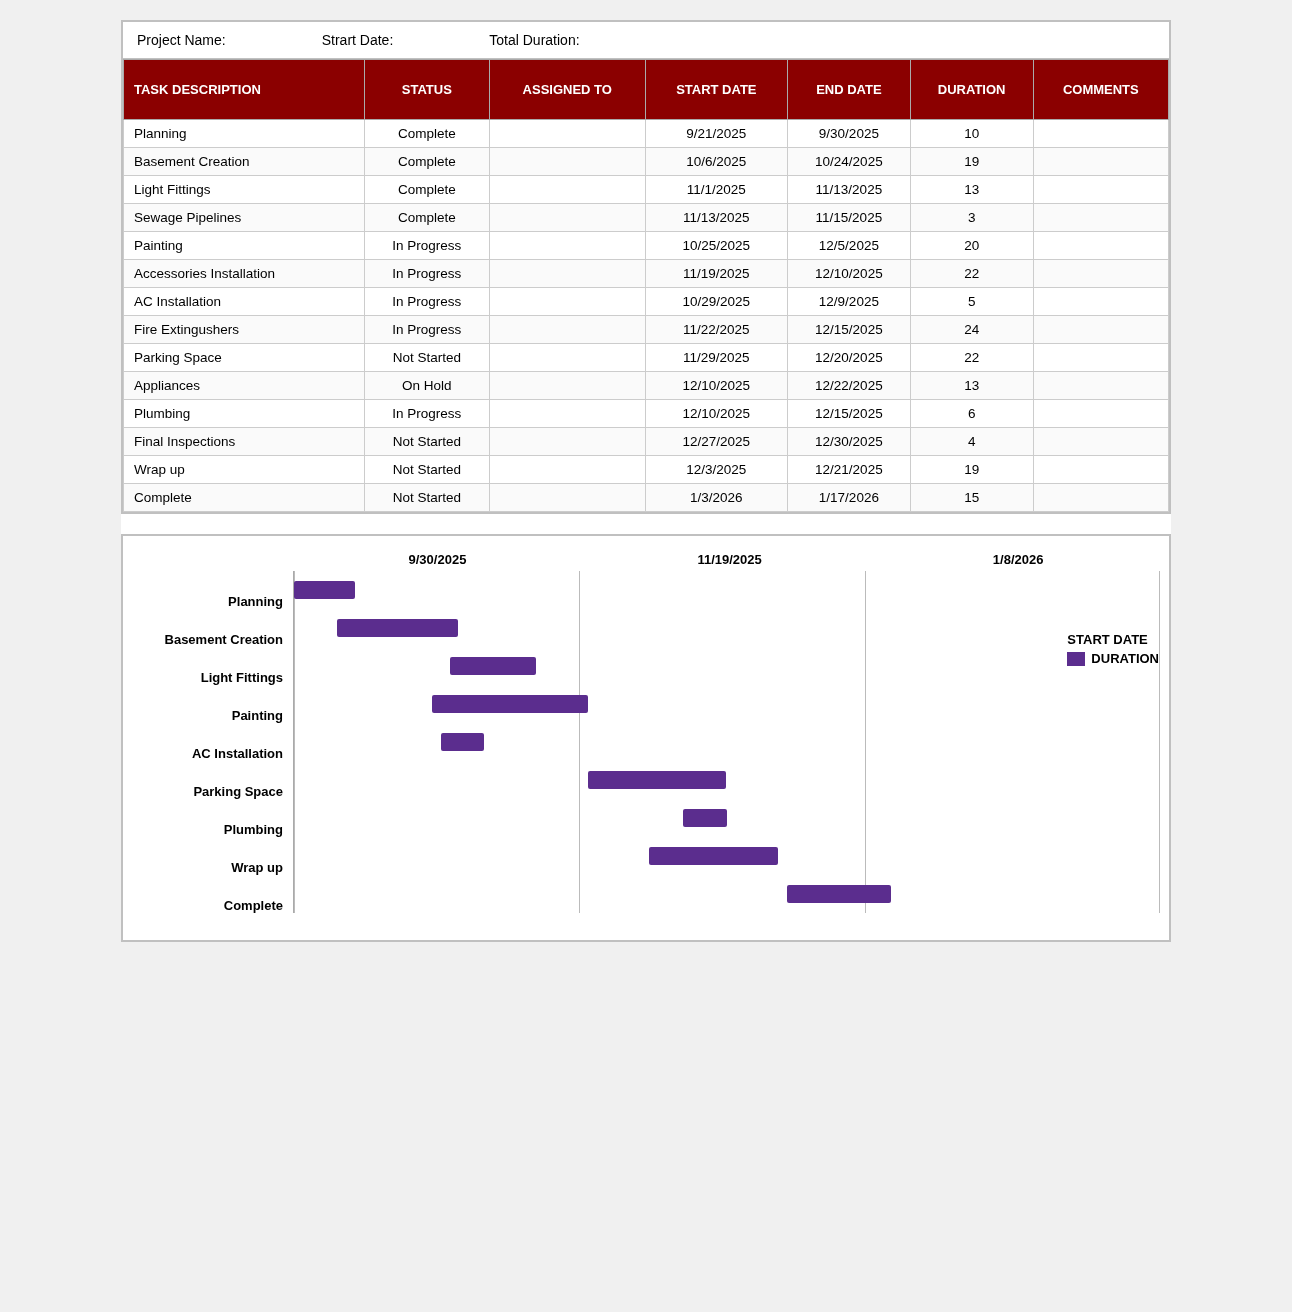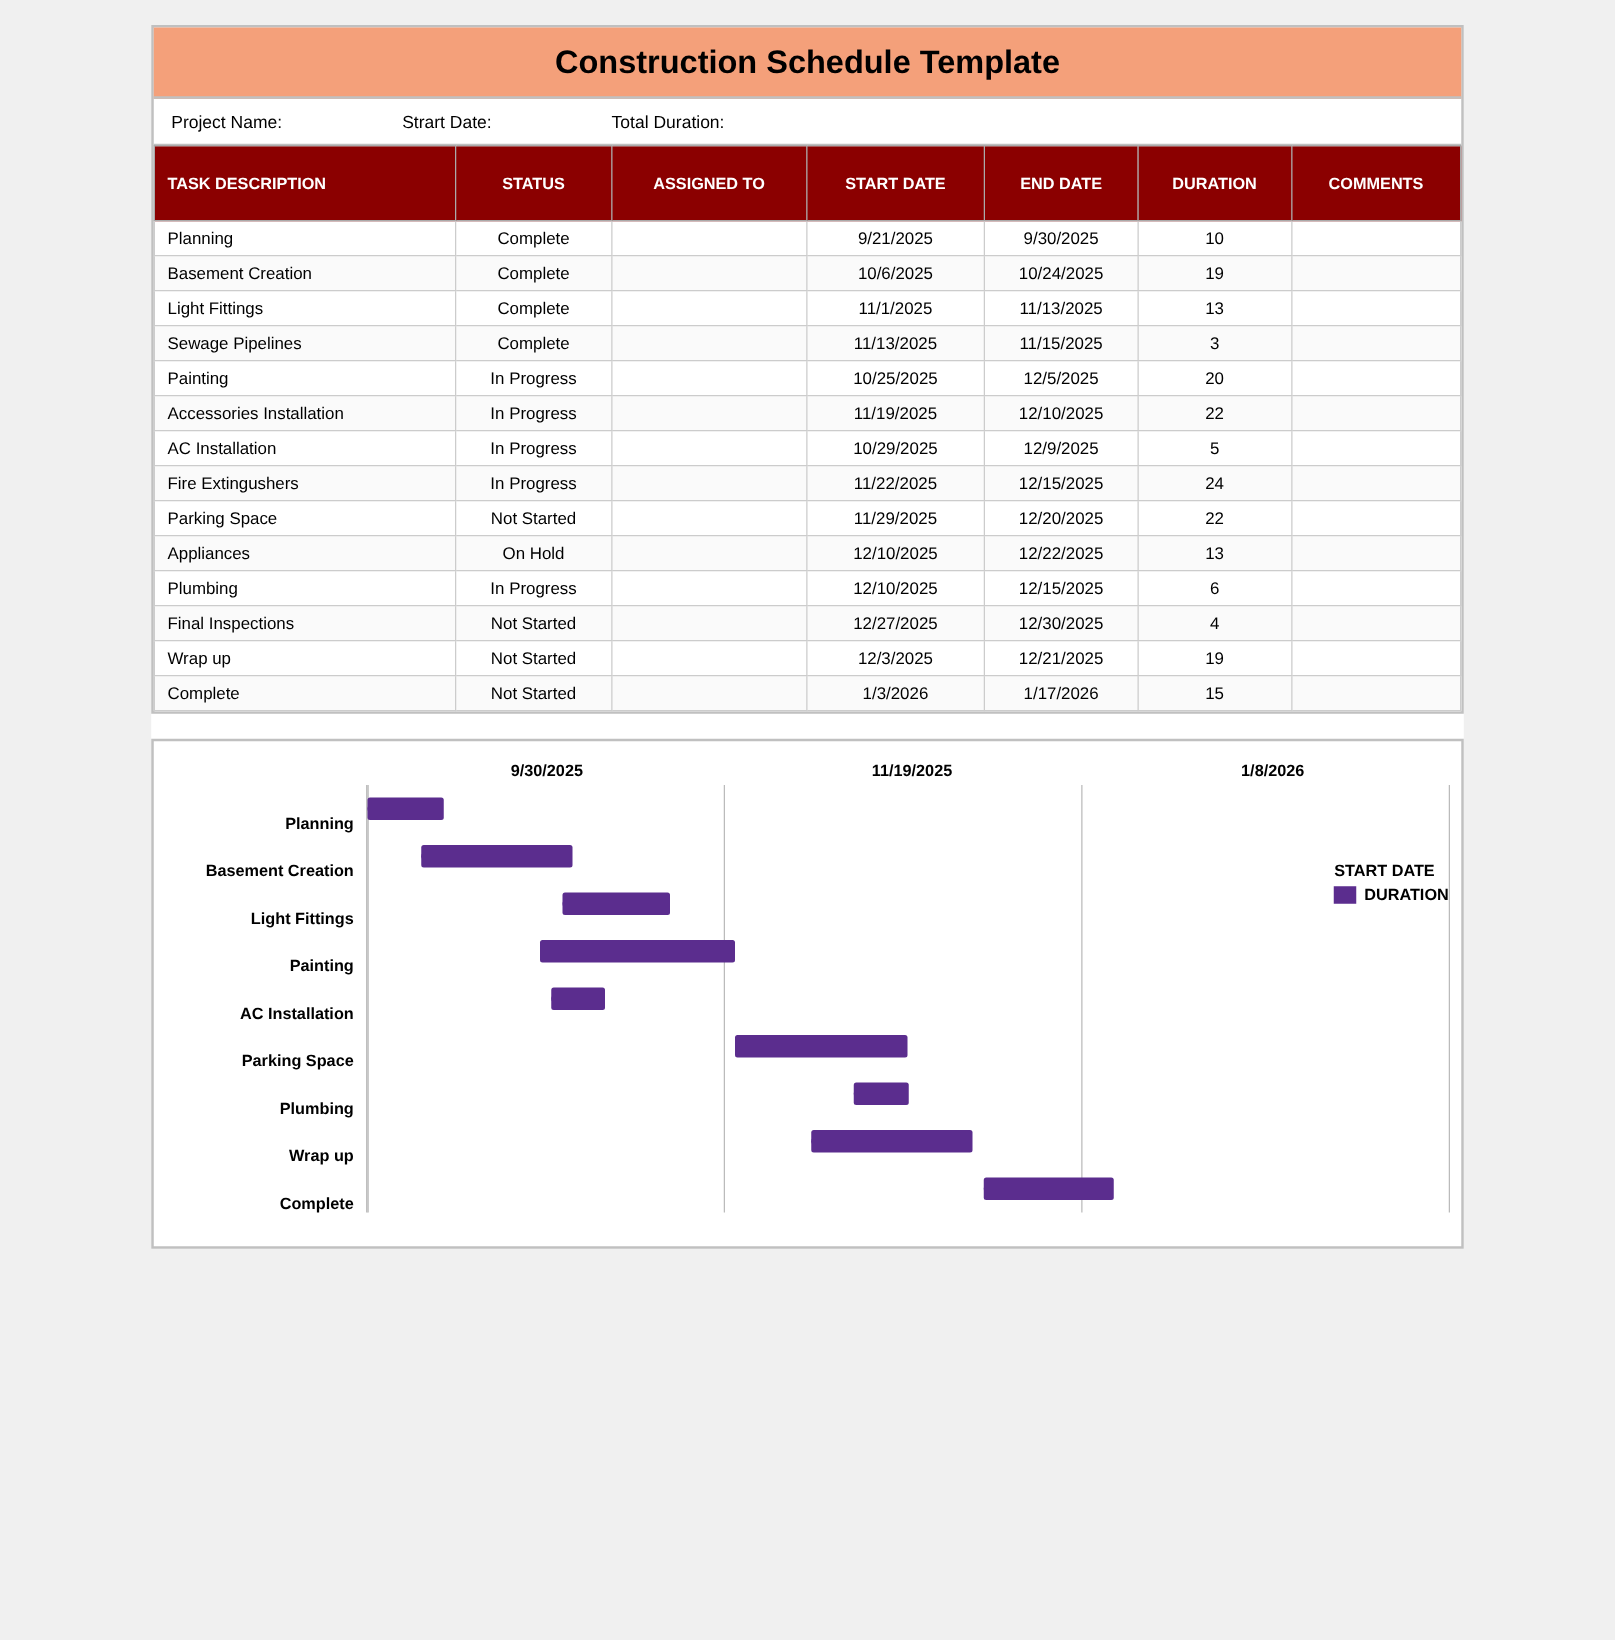--- a/index.html
+++ b/index.html
@@ -168,21 +168,20 @@
       height: 14px;
       background: #5b2d8e;
     }
   </style>
 </head>
 <body>
 
 <div class="page-wrapper">
 
   <div class="schedule-container">
-    <div class="title-row">Construction Schedule Template</div>
     <div class="meta-section">
       <div class="meta-row">
         <span class="meta-label">Project Name:</span>
         <span class="meta-label">Strart Date:</span>
         <span class="meta-label">Total Duration:</span>
       </div>
     </div>
     <table class="schedule-table">
       <thead>
         <tr>

